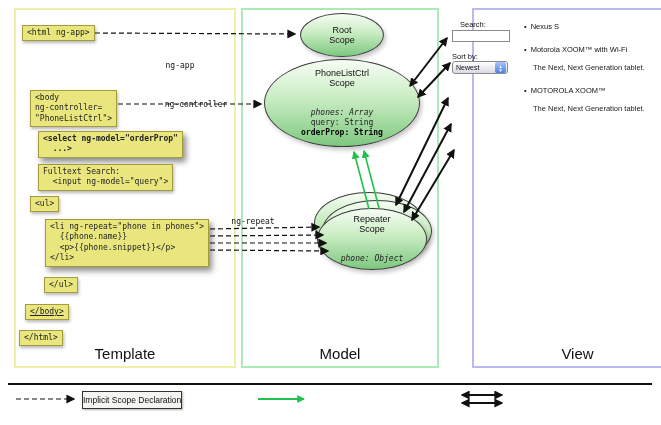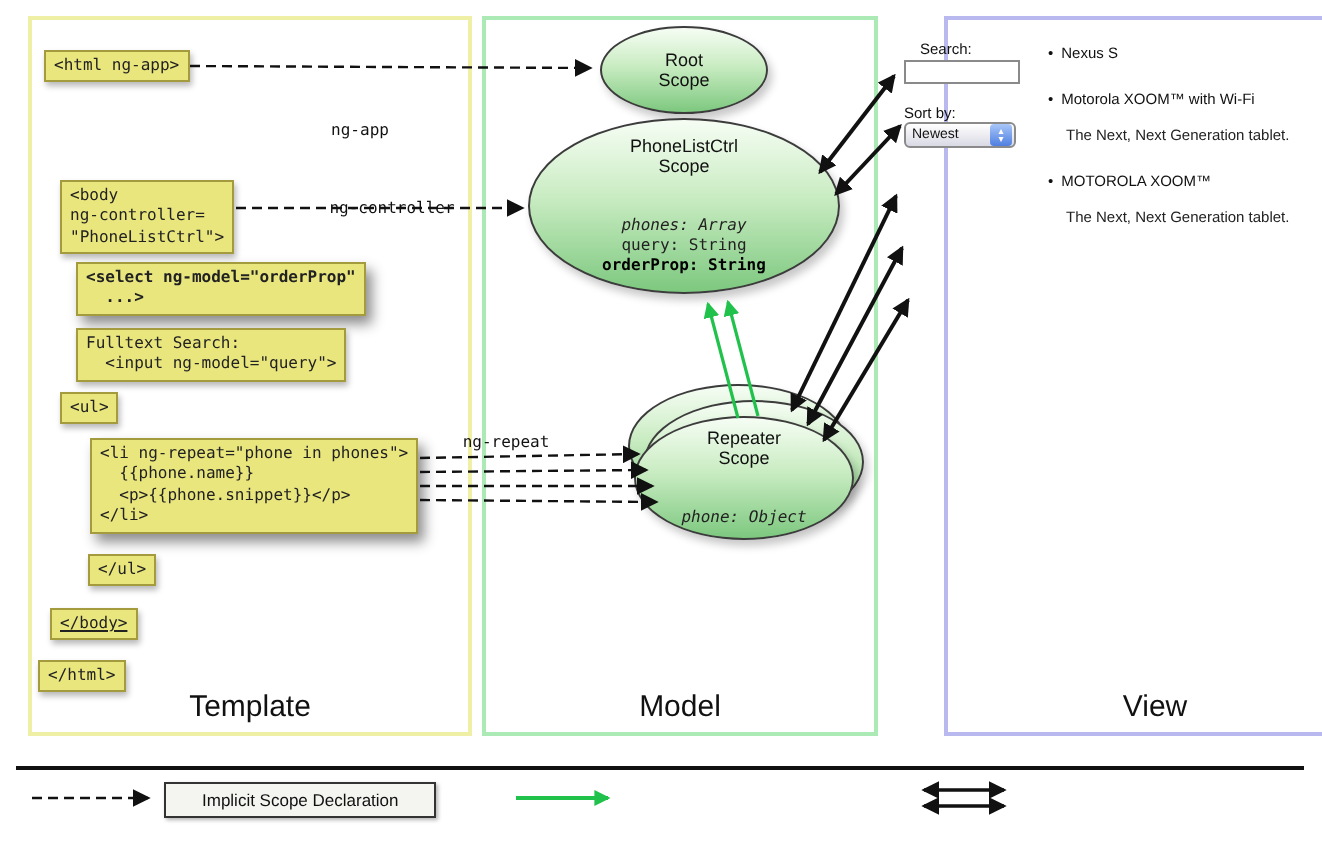--- a/index.html
+++ b/index.html
@@ -57,21 +57,21 @@
                  display:flex; flex-direction:column; align-items:center; justify-content:center;
                  font-size:5px; line-height:4px; }
   .phone-list { position:absolute; left:524px; top:22px; width:130px; z-index:2; }
   .phone-item { margin-bottom:14px; }
   .phone-title { font-size:7.5px; color:#111; margin-bottom:9px; display:flex; white-space:nowrap; }
   .bullet { margin-right:4px; }
   .phone-desc { font-size:7.5px; color:#222; padding-left:9px; white-space:nowrap; }
 
   
   .legend-box { position:absolute; top:391px; z-index:3; font-size:8.5px; line-height:12px;
-                padding:2px 18px; background:#f4f4f0; border:1px solid #333;
+                padding:2px 0; background:#f4f4f0; border:1px solid #333;
                 box-shadow:1px 1px 2px rgba(0,0,0,0.3); white-space:nowrap; }
 </style>
 </head>
 <body>
 
 <div class="canvas">
 
   <div class="col col-template">
     <div class="col-label">Template</div>
   </div>

